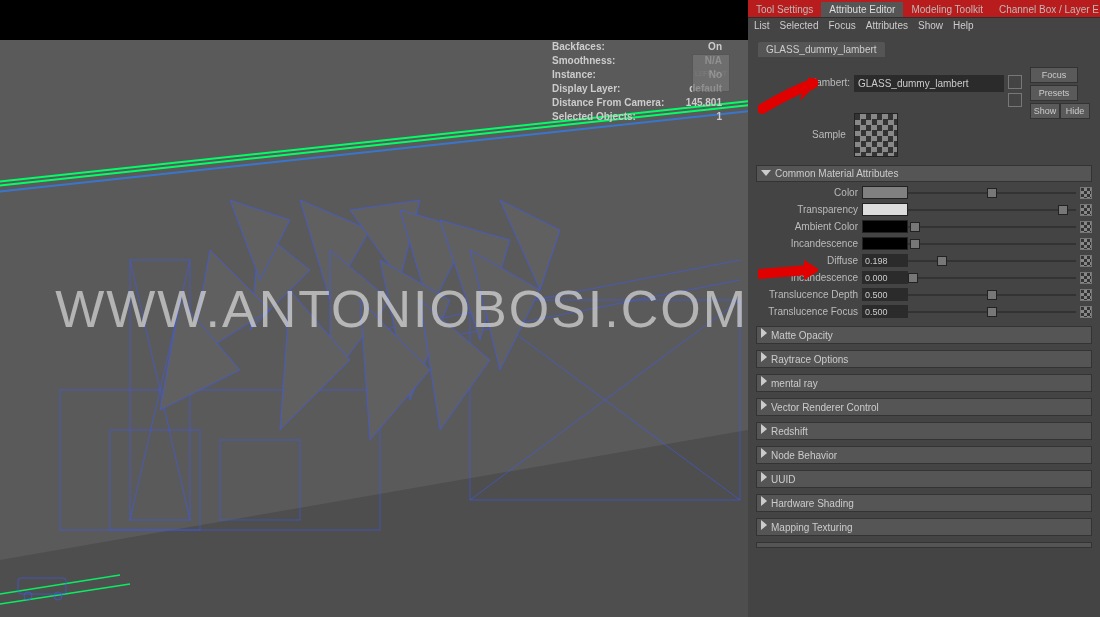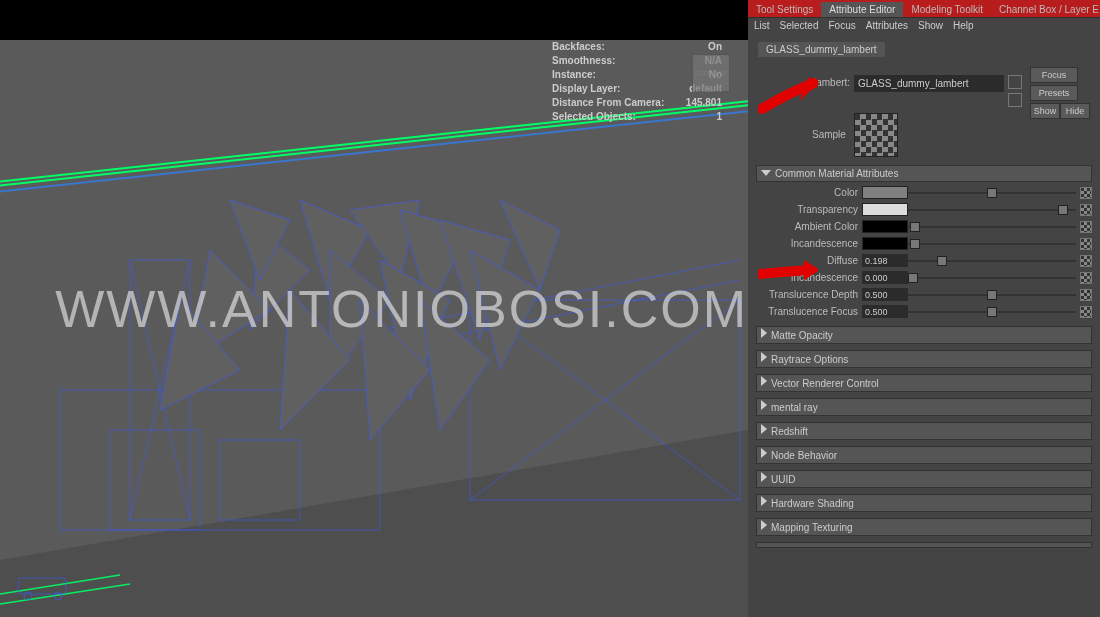--- a/index.html
+++ b/index.html
@@ -313,22 +313,22 @@
       <div class="slider">
           <div class="knob" style="left:50%"></div>
         </div>
       <div class="map"></div>
     </div>
   </div>
 
   <div id="collapsed-holder">
       <div class="sect collapsed"><span class="tri"></span><span>Matte Opacity</span></div>
       <div class="sect collapsed"><span class="tri"></span><span>Raytrace Options</span></div>
+      <div class="sect collapsed"><span class="tri"></span><span>mental ray</span></div>
       <div class="sect collapsed"><span class="tri"></span><span>Vector Renderer Control</span></div>
-      <div class="sect collapsed"><span class="tri"></span><span>mental ray</span></div>
       <div class="sect collapsed"><span class="tri"></span><span>Redshift</span></div>
       <div class="sect collapsed"><span class="tri"></span><span>Node Behavior</span></div>
       <div class="sect collapsed"><span class="tri"></span><span>UUID</span></div>
       <div class="sect collapsed"><span class="tri"></span><span>Hardware Shading</span></div>
       <div class="sect collapsed"><span class="tri"></span><span>Mapping Texturing</span></div>
       <div class="sect collapsed"></div>
     </div>
 
 </div>
 

